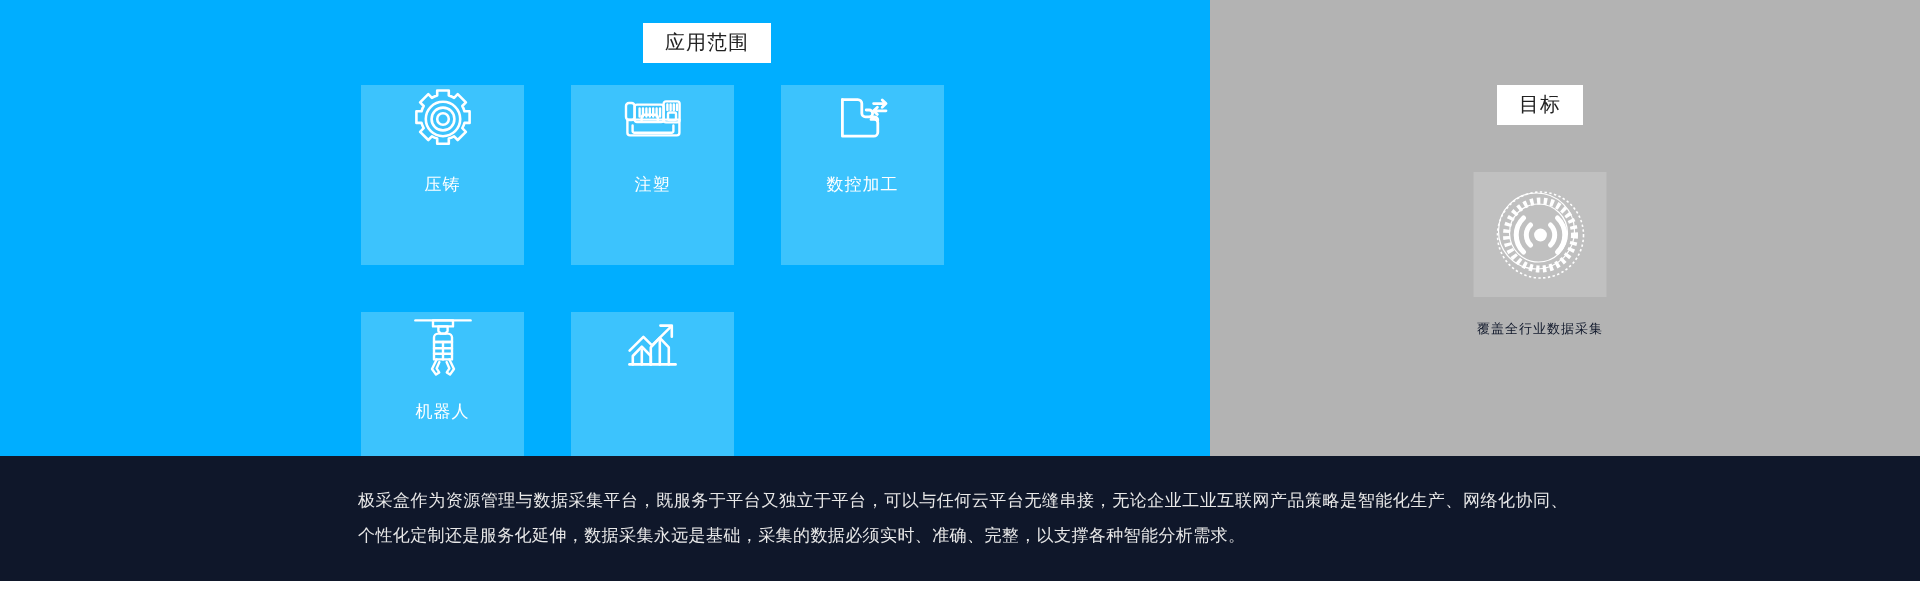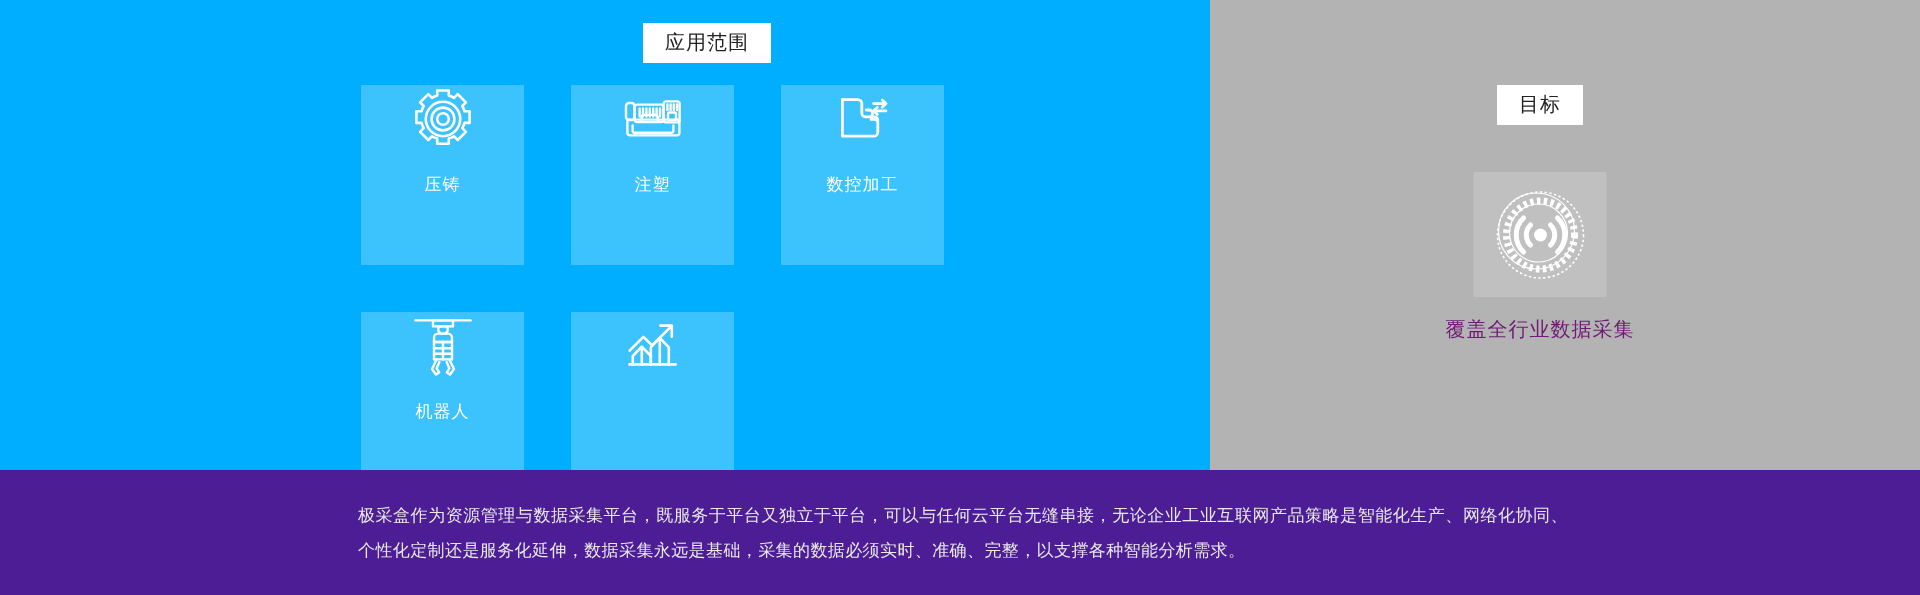--- a/index.html
+++ b/index.html
@@ -121,36 +121,37 @@
     align-items: center;
     justify-content: center;
   }
   .goal-tile svg {
     display: block;
     width: 96px;
     height: 96px;
   }
   .goal-caption {
     margin-top: 22px;
-    font-size: 20px;
+    font-size: 13px;
     line-height: 20px;
-    color: #701a75;
+    color: #0f172a;
     letter-spacing: 1px;
     white-space: nowrap;
   }
 
   
   .footer {
     position: absolute;
     left: 0;
-    top: 470px;
+    top: 456px;
     width: 1920px;
     height: 125px;
-    background: #4c1d95;
+    background: #0f172a;
     box-sizing: border-box;
+    font-family: Liberation Mono, monospace;
   }
   .footer-text {
     position: absolute;
     left: 358px;
     top: 28px;
     width: 1210px;
     color: #e8e8e8;
     font-size: 17px;
     line-height: 35px;
     letter-spacing: 0.4px;

